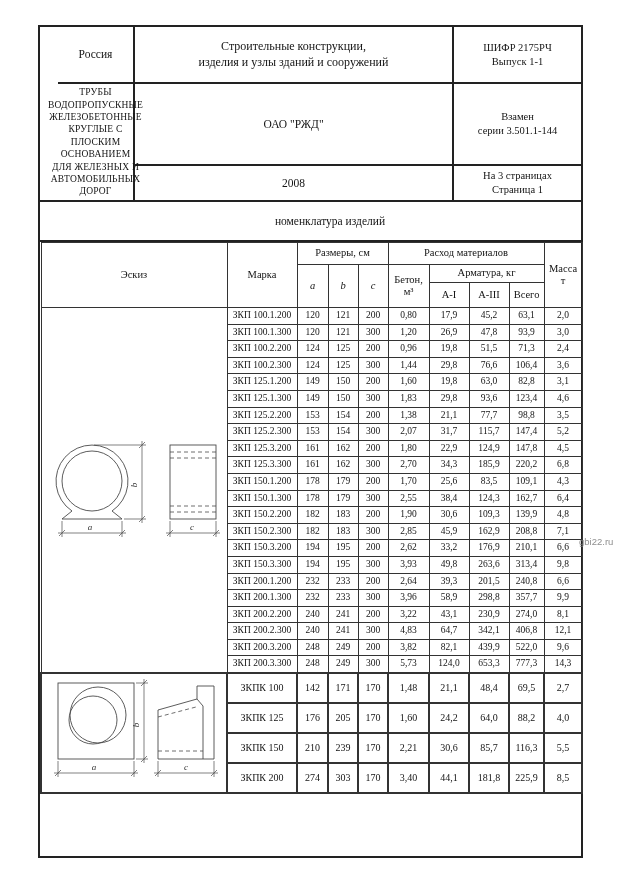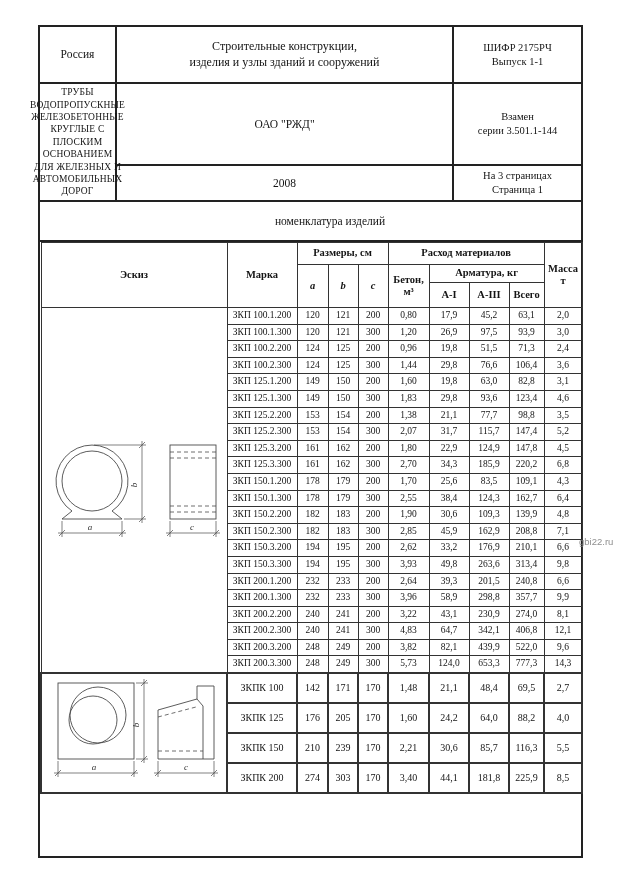--- a/index.html
+++ b/index.html
@@ -26,20 +26,21 @@
     display:flex; flex-direction:column;
     background:#fff;
   }
   
   .doc-header{
     display:grid;
     grid-template-columns:77px 1fr 127px;
     grid-template-rows:57px 82px 34px;
     border-bottom:2px solid var(--ink);
     flex:0 0 175px;
+    padding-left:18px;
   }
   .hcell{
     display:flex; align-items:center; justify-content:center;
     text-align:center; white-space:pre-line; line-height:1.3;
   }
   .br{ border-right:2px solid var(--ink); }
   .bb{ border-bottom:2px solid var(--ink); }
   .cell-country, .cell-org, .cell-year{ font-size:11.5px; }
   .cell-series-title{ font-size:12px; }
   .cell-doc-title{ grid-row:2/4; font-size:9.5px; letter-spacing:.2px; }
@@ -57,21 +58,21 @@
     width:100%;
     border-collapse:collapse;
     table-layout:fixed;
   }
   table.spec th, table.spec td{
     border:1px solid var(--ink-soft);
     text-align:center; vertical-align:middle;
     padding:0;
   }
   thead th{
-    font-weight:bold; font-size:10.5px; line-height:1.15;
+    font-weight:normal; font-size:10.5px; line-height:1.15;
     white-space:pre-line;
   }
   tr.h1{ height:22px; }
   tr.h2{ height:18px; }
   tr.h3{ height:25px; }
   th.dim-letter{ font-style:italic; }
   tbody.zkp tr{ height:16.6px; }
   tbody.zkp td{ font-size:9.5px; line-height:1; }
   tbody.zkpk tr{ height:30px; }
   tbody.zkpk td{ font-size:10px; border-width:2px;margin-top:16px; }
@@ -200,21 +201,21 @@
             <td class="num-cell">63,1</td>
             <td class="num-cell">2,0</td>
           </tr>
           <tr>
             <td class="mark-cell">ЗКП 100.1.300</td>
             <td class="num-cell">120</td>
             <td class="num-cell">121</td>
             <td class="num-cell">300</td>
             <td class="num-cell">1,20</td>
             <td class="num-cell">26,9</td>
-            <td class="num-cell">97,5</td>
+            <td class="num-cell">47,8</td>
             <td class="num-cell">93,9</td>
             <td class="num-cell">3,0</td>
           </tr>
           <tr>
             <td class="mark-cell">ЗКП 100.2.200</td>
             <td class="num-cell">124</td>
             <td class="num-cell">125</td>
             <td class="num-cell">200</td>
             <td class="num-cell">0,96</td>
             <td class="num-cell">19,8</td>

